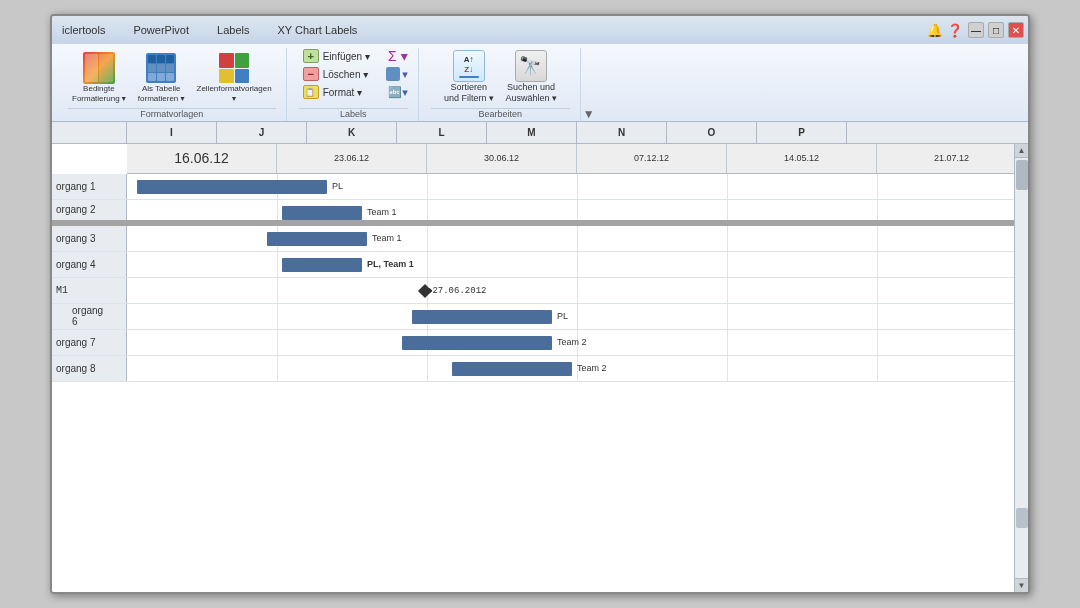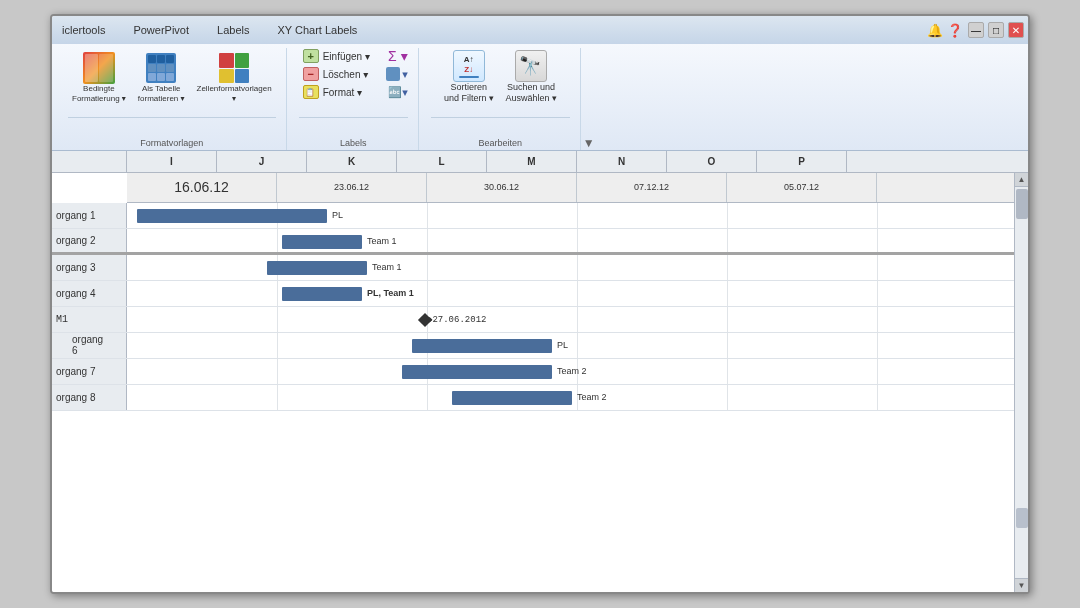--- a/index.html
+++ b/index.html
@@ -87,24 +87,24 @@
     .ribbon-group-items {
       display: flex;
       gap: 4px;
       align-items: flex-end;
       flex: 1;
     }
     .ribbon-group-label {
       font-size: 9px;
       color: #555;
       text-align: center;
-      margin-top: 11px;
+      margin-top: 2px;
       border-top: 1px solid #c0d0e0;
       width: 100%;
-      padding-top: 20px;
+      padding-top: 0;
     }
     .ribbon-btn {
       display: flex;
       flex-direction: column;
       align-items: center;
       cursor: pointer;
       padding: 2px 4px;
       border-radius: 3px;
       min-width: 40px;
     }
@@ -316,41 +316,42 @@
 
     <div style="display:flex;flex:1;overflow:hidden;">
 
       <div style="flex:1;overflow:hidden;position:relative;">
 
         <div style="display:flex;height:30px;background:#eeeeee;border-bottom:1px solid #b0b8c4;margin-left:75px;">
           <div style="width:150px;flex-shrink:0;text-align:center;font-size:14px;color:#333;display:flex;align-items:center;justify-content:center;border-right:1px solid #c0c8d0;">16.06.12</div>
           <div style="width:150px;flex-shrink:0;text-align:center;font-size:9px;color:#333;display:flex;align-items:center;justify-content:center;border-right:1px solid #c0c8d0;">23.06.12</div>
           <div style="width:150px;flex-shrink:0;text-align:center;font-size:9px;color:#333;display:flex;align-items:center;justify-content:center;border-right:1px solid #c0c8d0;">30.06.12</div>
           <div style="width:150px;flex-shrink:0;text-align:center;font-size:9px;color:#333;display:flex;align-items:center;justify-content:center;border-right:1px solid #c0c8d0;">07.12.12</div>
-          <div style="width:150px;flex-shrink:0;text-align:center;font-size:9px;color:#333;display:flex;align-items:center;justify-content:center;border-right:1px solid #c0c8d0;">05.07.12</div>
+          <div style="width:150px;flex-shrink:0;text-align:center;font-size:9px;color:#333;display:flex;align-items:center;justify-content:center;border-right:1px solid #c0c8d0;">14.05.12</div>
+          <div style="width:150px;flex-shrink:0;text-align:center;font-size:9px;color:#333;display:flex;align-items:center;justify-content:center;border-right:1px solid #c0c8d0;">21.07.12</div>
         </div>
 
         <div>
 
           <div style="display:flex;height:26px;border-bottom:1px solid #dde2e8;position:relative;">
             <div style="width:75px;flex-shrink:0;background:#e8ecf0;border-right:1px solid #b0b8c4;display:flex;align-items:center;padding:0 4px;font-size:10px;color:#333;">organg 1</div>
             <div style="flex:1;position:relative;overflow:hidden;">
 
               <div style="position:absolute;top:0;left:150px;bottom:0;width:1px;background:#e0e4e8;"></div>
               <div style="position:absolute;top:0;left:300px;bottom:0;width:1px;background:#e0e4e8;"></div>
               <div style="position:absolute;top:0;left:450px;bottom:0;width:1px;background:#e0e4e8;"></div>
               <div style="position:absolute;top:0;left:600px;bottom:0;width:1px;background:#e0e4e8;"></div>
               <div style="position:absolute;top:0;left:750px;bottom:0;width:1px;background:#e0e4e8;"></div>
 
               <div style="position:absolute;left:10px;width:190px;height:14px;background:#4a6d9a;border-radius:1px;top:6px;"></div>
               <div style="position:absolute;left:205px;top:7px;font-size:9px;color:#333;white-space:nowrap;">PL</div>
             </div>
           </div>
 
-          <div style="display:flex;height:26px;border-bottom:3px solid #a3a3a3;position:relative;text-align:right;">
+          <div style="display:flex;height:26px;border-bottom:6px solid #a3a3a3;position:relative;text-align:right;">
             <div style="width:75px;flex-shrink:0;background:#e8ecf0;border-right:1px solid #b0b8c4;display:flex;align-items:center;padding:0 4px;font-size:10px;color:#333;">organg 2</div>
             <div style="flex:1;position:relative;overflow:hidden;">
               <div style="position:absolute;top:0;left:150px;bottom:0;width:1px;background:#e0e4e8;"></div>
               <div style="position:absolute;top:0;left:300px;bottom:0;width:1px;background:#e0e4e8;"></div>
               <div style="position:absolute;top:0;left:450px;bottom:0;width:1px;background:#e0e4e8;"></div>
               <div style="position:absolute;top:0;left:600px;bottom:0;width:1px;background:#e0e4e8;"></div>
               <div style="position:absolute;top:0;left:750px;bottom:0;width:1px;background:#e0e4e8;"></div>
               <div style="position:absolute;left:155px;width:80px;height:14px;background:#4a6d9a;border-radius:1px;top:6px;"></div>
               <div style="position:absolute;left:240px;top:7px;font-size:9px;color:#333;white-space:nowrap;">Team 1</div>
             </div>

